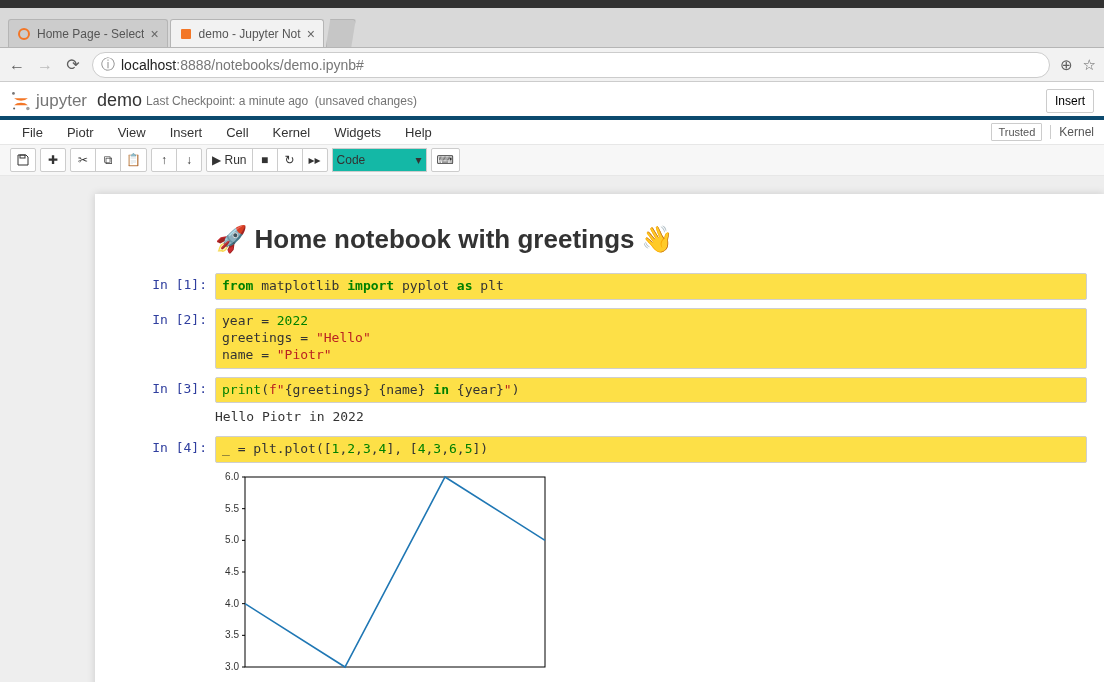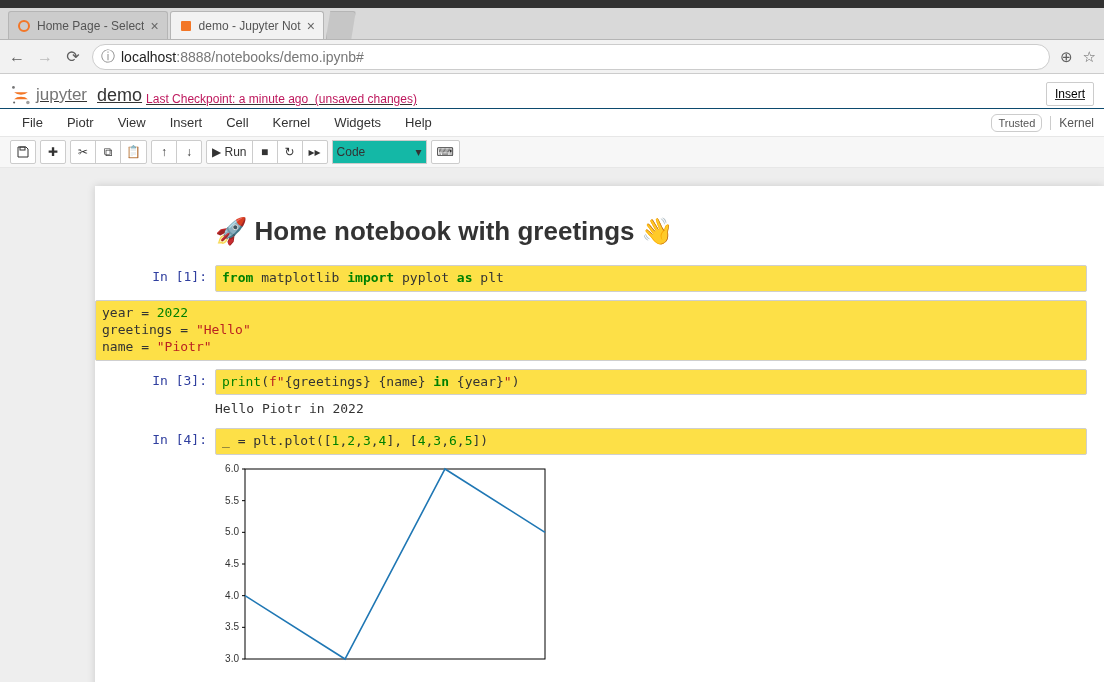--- a/index.html
+++ b/index.html
@@ -1,45 +1,45 @@
 <!DOCTYPE html>
 <html><head>
 <meta charset="utf-8">
 <style>
   * { box-sizing: border-box; margin: 0; padding: 0; }
   body { font-family: "Helvetica Neue", Helvetica, Arial, sans-serif; font-size: 13px; color: #333; background: #fff; width: 1104px; height: 682px; overflow: hidden; }
   
   .titlebar { background: #323232; height: 8px; }
-  .tabstrip { background: #d9d9d9; height: 32px; display: flex; align-items: flex-end; padding-left: 8px; border-bottom: 1px solid #b5b5b5; }
+  .tabstrip { background: #d9d9d9; height: 40px; display: flex; align-items: flex-end; padding-left: 8px; border-bottom: 1px solid #b5b5b5; }
   .tab { height: 28px; display: flex; align-items: center; padding: 0 8px; font-size: 12px; color: #555; gap: 6px; border: 1px solid #b5b5b5; border-bottom: none; border-top-left-radius: 3px; border-top-right-radius: 3px; margin-right: 2px; }
   .tab.inactive { background: #ccc; }
   .tab.active { background: #f2f2f2; }
   .tab .favicon { width: 14px; height: 14px; display:flex; align-items:center; justify-content:center; }
   .tab .title { max-width: 120px; white-space: nowrap; overflow: hidden; text-overflow: ellipsis; }
   .tab .close { color: #666; font-size: 14px; cursor: pointer; }
   .tab.newtab { width: 30px; background: #c6c6c6; justify-content: center; clip-path: polygon(15% 0, 100% 0, 85% 100%, 0 100%);}
   .addressbar { background: #f2f2f2; height: 34px; display: flex; align-items: center; padding: 0 8px; gap: 10px; border-bottom: 1px solid #ccc; }
   .addressbar .navicon { color: #5f5f5f; font-size: 16px; width: 18px; text-align: center; cursor: pointer; }
   .addressbar .navicon.dis { color: #bbb; }
   .omnibox { flex: 1; background: #fff; border: 1px solid #ccc; border-radius: 14px; height: 26px; display: flex; align-items: center; padding: 0 8px; font-size: 14px; color: #888; gap: 6px; }
   .omnibox .host { color: #222; }
   .omnibox .path { color: #777; }
   .addr-right { display:flex; gap:10px; color:#5f5f5f; font-size:15px; }
   
   .jupyter-wrap { background:#fff; }
-  .jp-header { display: flex; align-items: flex-end; padding: 5px 10px 2px 10px; height: 34px; text-decoration: underline; }
+  .jp-header { display: flex; align-items: center; padding: 5px 10px 2px 10px; height: 34px; }
   .jp-logo { display:flex; align-items:center; gap:4px; }
   .jp-logo-text { font-size: 17px; color: #757575; font-weight: 400; letter-spacing: 0px; }
   .nb-name { font-size: 18px; color: #333; margin-left: 10px; }
-  .checkpoint { font-size: 12px; color: #be185d; margin-left: 4px; }
+  .checkpoint { font-size: 12px; color: #737373; margin-left: 4px; }
   .logout { margin-left: auto; border: 1px solid #ccc; padding: 4px 8px; font-size: 12px; border-radius: 2px; background:#fff; }
-  .menubar { display: flex; align-items: center; border-top: 1px solid #0c4a6e; height: 28px; padding: 0 10px; font-size: 13px; color: #333; }
+  .menubar { display: flex; align-items: center; border-top: 4px solid #0c4a6e; height: 28px; padding: 0 10px; font-size: 13px; color: #333; }
   .menubar .menu { padding: 4px 12px; cursor: pointer; }
   .menubar .right { margin-left: auto; display: flex; align-items: center; gap: 8px; }
-  .trusted { border:1px solid #ccc; padding:2px 6px; font-size:11px; color:#555; border-radius:6px;}
+  .trusted { border:1px solid #ccc; padding:2px 6px; font-size:11px; color:#555; border-radius:1px;}
   .kernel { font-size:12px; color:#555; border-left:1px solid #ccc; padding-left:8px;}
   .toolbar { display: flex; align-items: center; border-top: 1px solid #e7e7e7; border-bottom: 1px solid #e7e7e7; height: 32px; padding: 0 10px; gap: 4px; background:#f7f7f7;}
   .tbtn { border:1px solid #ccc; background:#fff; height:24px; min-width:26px; display:flex; align-items:center; justify-content:center; border-radius:2px; font-size:12px; cursor:pointer; padding:0 5px;}
   .btngroup { display:flex; }
   .btngroup .tbtn { border-radius:0; margin-left:-1px;}
   .btngroup .tbtn:first-child{border-top-left-radius:2px;border-bottom-left-radius:2px;margin-left:0;}
   .btngroup .tbtn:last-child{border-top-right-radius:2px;border-bottom-right-radius:2px;}
   .celltype { border:1px solid #ccc; height:24px; width:95px; font-size:12px; padding:0 4px; background:#14b8a6; display:flex; align-items:center; justify-content:space-between;}
   
   .notebook-bg { background:#eee; padding: 18px 0 0 0; height: 580px; }
@@ -190,20 +190,21 @@
       </div>
 
       <div class="cell">
         <div class="prompt">In [1]:</div>
         <div class="inner">
             <div class="codearea"><span class="kw">from</span> matplotlib <span class="kw">import</span> pyplot <span class="kw">as</span> plt</div>
           </div>
       </div>
 
       <div class="cell">
+        <div class="prompt">In [2]:</div>
         <div class="inner">
             <div class="codearea">year = <span class="num">2022</span>
 greetings = <span class="str">"Hello"</span>
 name = <span class="str">"Piotr"</span></div>
           </div>
       </div>
 
       <div class="cell">
         <div class="prompt">In [3]:</div>
         <div class="inner">

